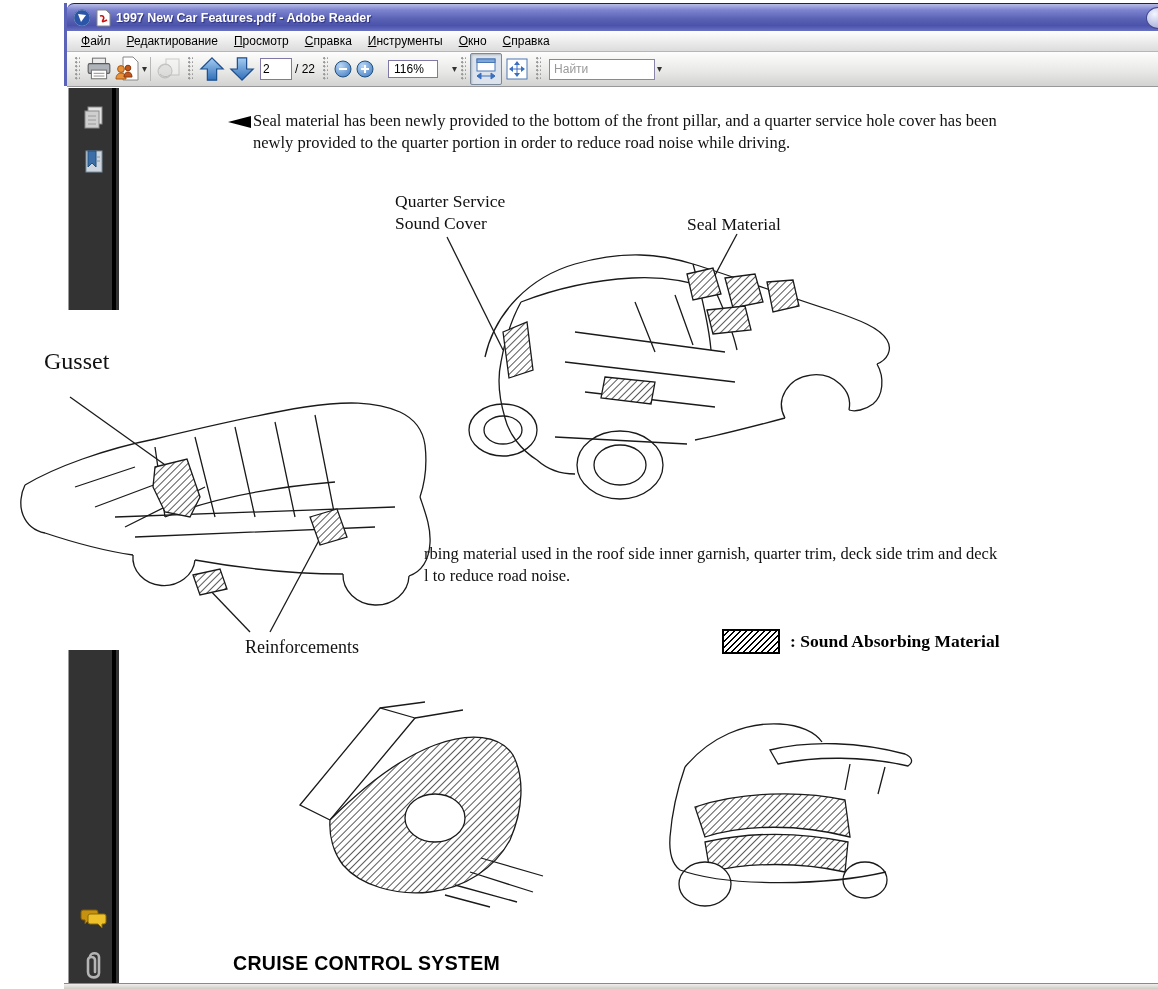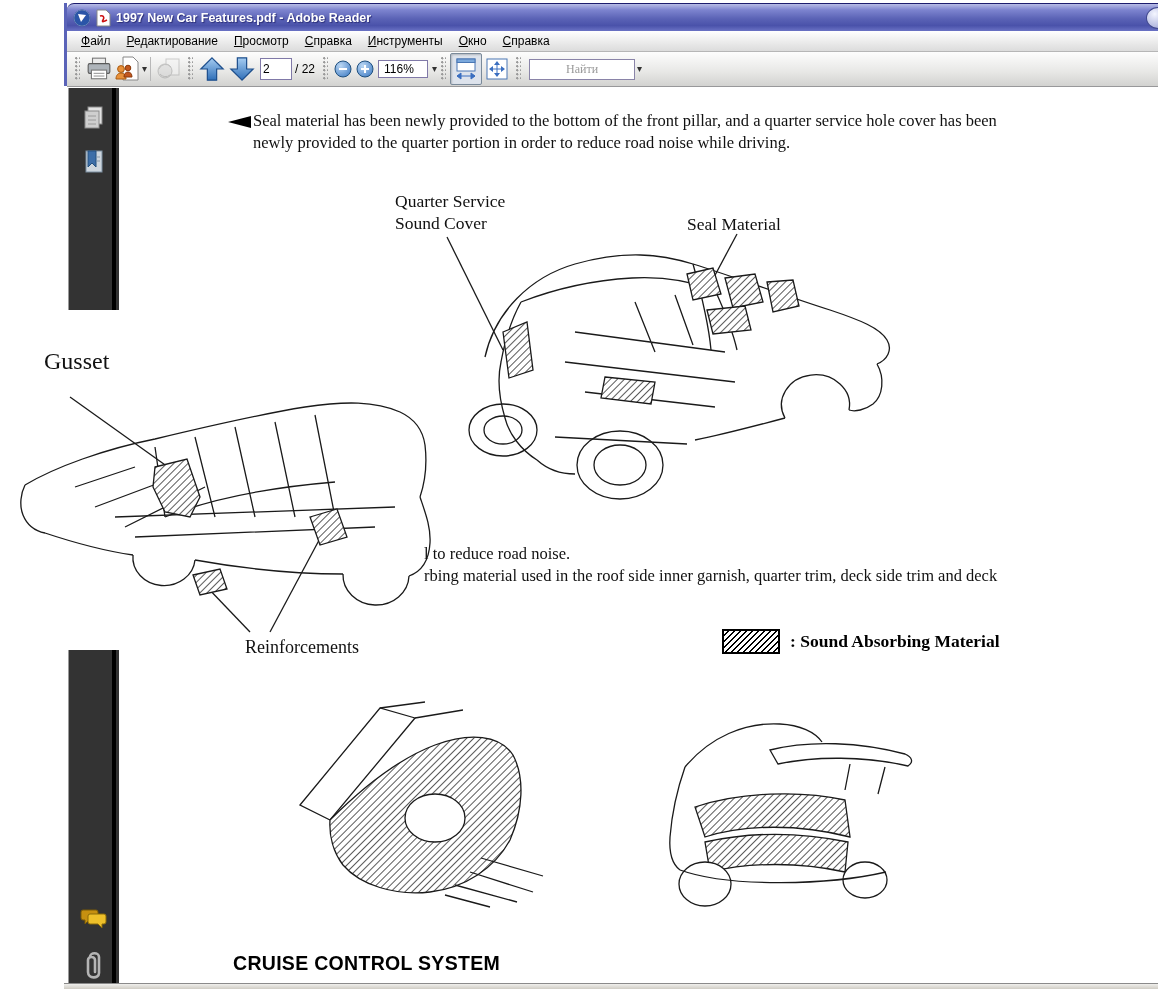--- a/index.html
+++ b/index.html
@@ -45,24 +45,24 @@
     background-size:4px 4px;}
   .tb-btn{height:30px;min-width:30px;display:flex;align-items:center;justify-content:center;border-radius:2px;}
   .tb-btn.disabled{opacity:.45;filter:grayscale(1);}
   .tb-btn.pressed{background:#dde3ec;border:1px solid #7a8a9a;box-shadow:inset 1px 1px 2px rgba(0,0,0,.2);}
   .tb-sep{width:1px;height:24px;background:#b8b8b8;margin:0 3px;}
   .caret{font-size:10px;color:#333;line-height:10px;margin-left:2px;}
   .page-box{width:26px;height:18px;background:#fff;border:1px solid #8079a8;font-size:12px;color:#000;
     display:flex;align-items:center;justify-content:center;margin:0 3px;}
   .page-total{font-size:12px;color:#000;margin-right:4px;}
   .zoom-box{width:50px;height:18px;background:#fff;border:1px solid #8079a8;font-size:12px;color:#000;
-    display:flex;align-items:center;padding-left:5px;margin:0 2px;box-sizing:border-box;}
+    display:flex;align-items:center;padding-left:5px;margin:0 12px;box-sizing:border-box;}
   .search-wrap{display:flex;align-items:center;margin-left:4px;}
   .search-input{width:96px;height:17px;border:1px solid #8a84a8;font-size:12px;color:#555;
-    padding:1px 4px;outline:none;font-family:Liberation Serif, serif;text-align:center;}
+    padding:1px 4px;outline:none;font-family:Liberation Sans, sans-serif;}
   .search-input::placeholder{color:#999;}
   .bottom-strip{position:absolute;left:64px;right:0;bottom:0;height:5px;z-index:10;
     background:linear-gradient(#f0efec,#cfccc4);border-top:1px solid #8a8a8a;}
 </style>
 </head>
 <body>
 
 <div class="screen">
 
   <div class="doc-layer">
@@ -135,22 +135,22 @@
         <path d="M60,120 L120,100 M80,140 L160,110 M110,160 L190,120 M140,80 L150,150 M180,70 L200,150 M220,60 L240,150 M260,55 L280,150 M300,48 L320,150"></path>
         <path d="M120,170 L360,160 M100,150 L380,140"></path>
         <path d="M150,150 C200,130 260,120 320,115"></path>
         <polygon points="140,100 172,92 185,130 175,150 150,145 138,120" fill="url(#hB)"></polygon>
         <polygon points="178,208 205,202 212,222 185,228" fill="url(#hB)"></polygon>
         <polygon points="295,150 322,142 332,170 305,178" fill="url(#hB)"></polygon>
       </g>
     </svg>
 
     <div class="doc-text serif" style="left:424px;top:511px;">
+      <div>rbing material used in the roof side inner garnish, quarter trim, deck side trim and deck</div>
       <div>l to reduce road noise.</div>
-      <div>rbing material used in the roof side inner garnish, quarter trim, deck side trim and deck</div>
     </div>
 
     <div class="doc-label serif" style="left:245px;top:604px;font-size:18px;">Reinforcements</div>
 
     <div class="legend">
       <div class="legend-swatch"></div>
       <div class="legend-text">:  Sound Absorbing Material</div>
     </div>
 
     <svg class="diagram" style="left:285px;top:668px;" width="265" height="210" viewBox="0 0 265 210">

